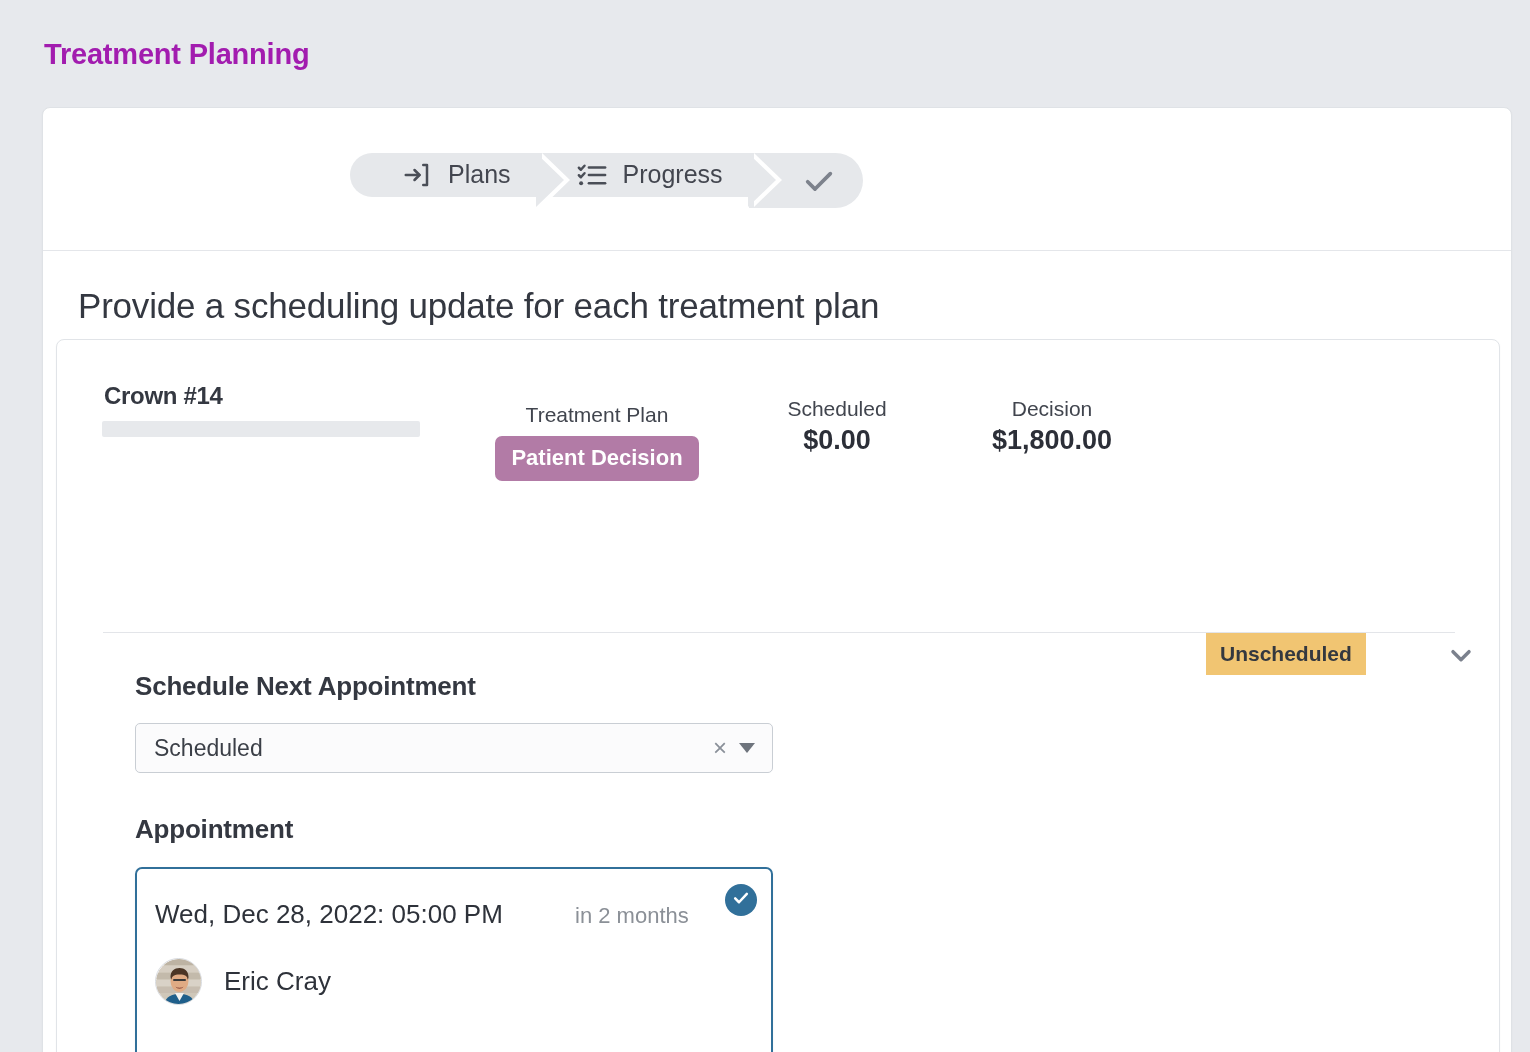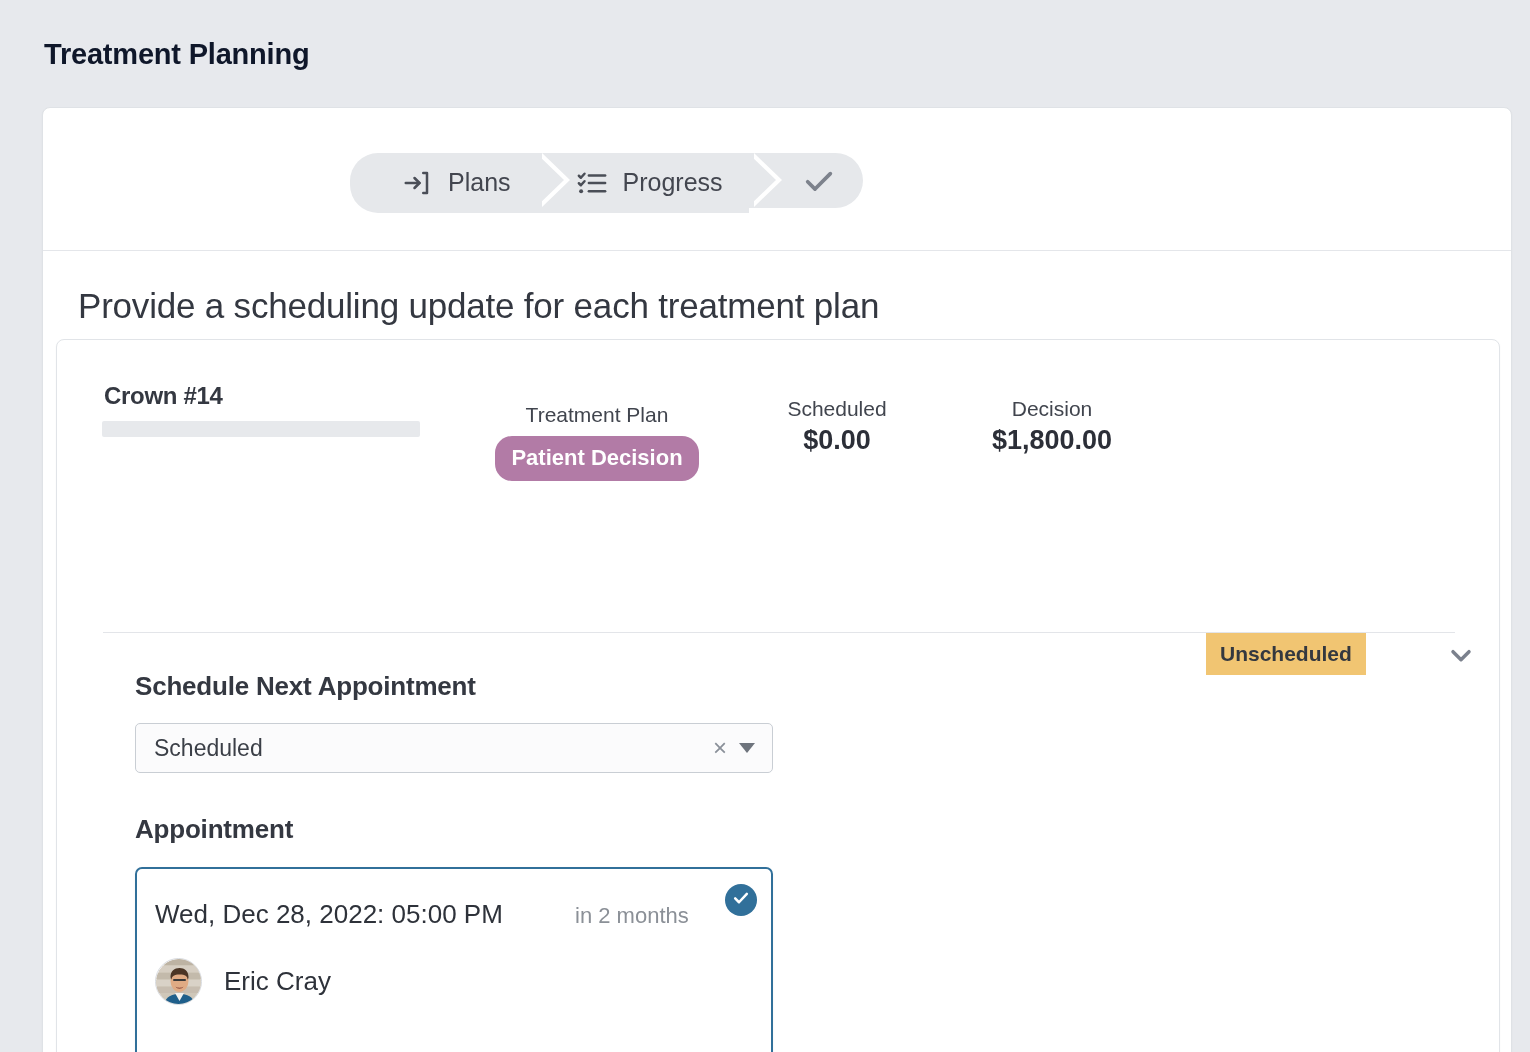--- a/index.html
+++ b/index.html
@@ -20,21 +20,21 @@
     background: #e7e9ed;
   }
 
   
   .page-title {
     position: absolute;
     left: 44px;
     top: 38px;
     font-size: 29px;
     font-weight: bold;
-    color: #0f172a;
+    color: #a21caf;
     letter-spacing: -0.2px;
   }
 
   
   .outer-card {
     position: absolute;
     left: 42px;
     top: 107px;
     width: 1470px;
     height: 980px;
@@ -56,21 +56,21 @@
     left: 307px;
     top: 45px;
     display: flex;
     height: 55px;
   }
   .step {
     position: relative;
     display: flex;
     align-items: center;
     background: #e6e8eb;
-    height: 60px;
+    height: 44px;
     padding: 0 26px 0 40px;
     color: #43464f;
     font-size: 25px;
     white-space: nowrap;
   }
   .step:first-child {
     border-top-left-radius: 28px;
     border-bottom-left-radius: 28px;
     padding-left: 52px;
   }
@@ -192,21 +192,21 @@
     line-height: 1.25;
     margin-top: 2px;
   }
 
   .metric-plan { left: 415px; top: 62px; width: 250px; }
   .metric-scheduled { left: 690px; top: 56px; width: 180px; }
   .metric-remaining { left: 865px; top: 56px; width: 260px; }
 
   .badge {
     display: inline-block;
-    border-radius: 17px;
+    border-radius: 7px;
     font-weight: bold;
     line-height: 1;
   }
   .badge-plan {
     background: #b27ba6;
     color: #ffffff;
     font-size: 22px;
     padding: 11px 16px 12px 16px;
     margin-top: 8px;
   }

